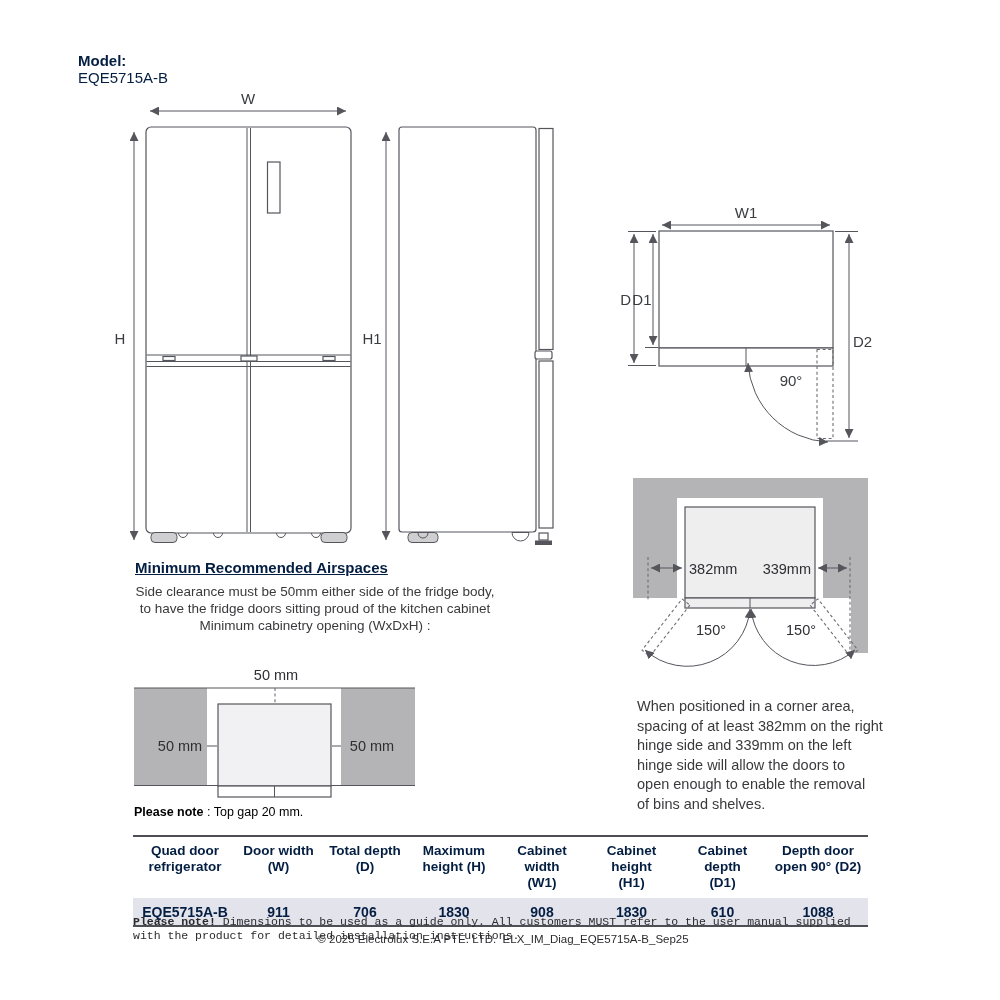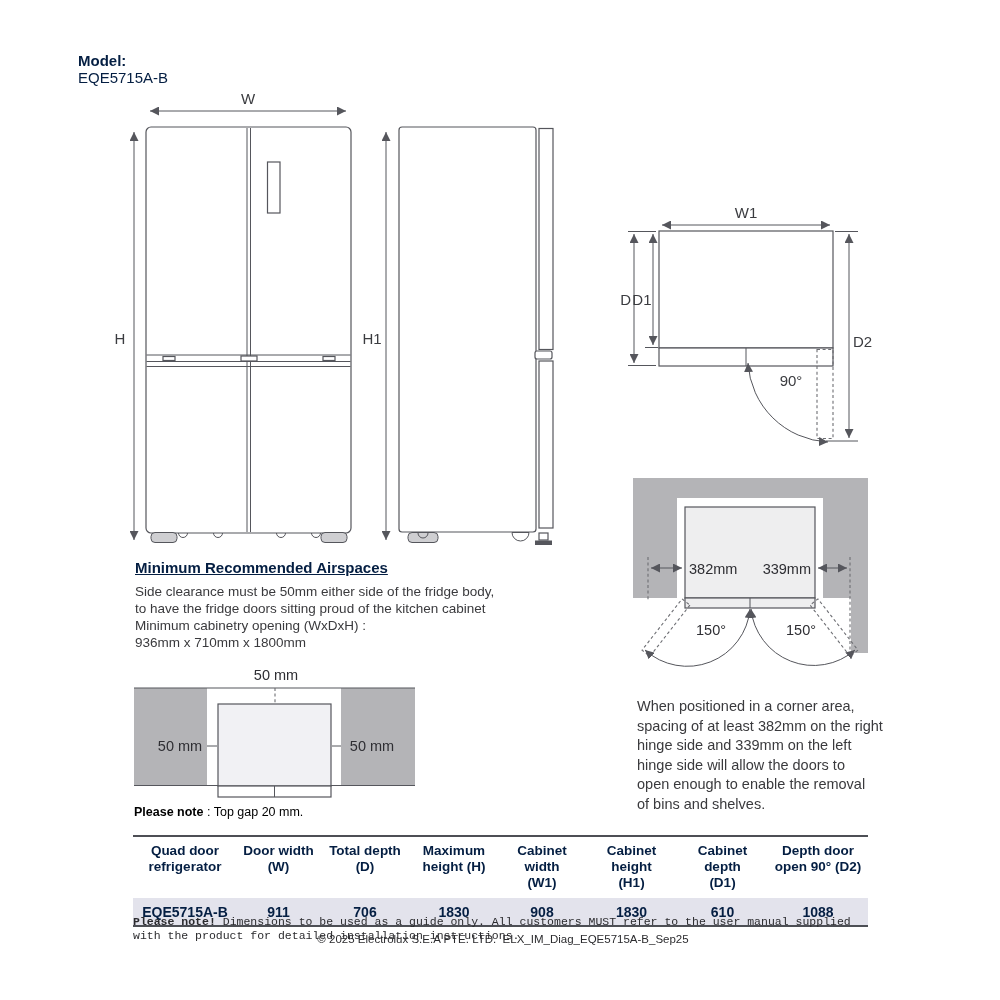--- a/index.html
+++ b/index.html
@@ -24,21 +24,21 @@
   .dtext { fill:#3b3c40; font-size:15px; font-family:"Liberation Sans",sans-serif; }
   .dtext-sm { fill:#2e2e33; font-size:14.5px; font-family:"Liberation Sans",sans-serif; }
   .grayfill { fill:#b4b4b7; }
   .litefill { fill:#eeeeef; stroke:#55565c; stroke-width:1.2; }
   .whitefill { fill:#ffffff; stroke:#55565c; stroke-width:1.2; }
   .padfill { fill:#cfcfd2; stroke:#55565c; stroke-width:1; }
 
   
   #airspace-block { left:135px; top:559px; width:360px; }
   #airspace-block h3 { margin:0 0 7px 0; font-size:15px;text-decoration:underline; }
-  #airspace-block p { margin:0; font-size:13.5px; line-height:17px; }
+  #airspace-block p { margin:0; font-size:13.5px; line-height:17px;text-align:center; }
   #cabinetry { margin-top:11px; }
   #airspace-note { left:134px; top:805px; font-size:12.5px; color:#000000; }
   #corner-note { left:637px; top:697px; width:252px; font-size:14.5px; line-height:19.5px; }
 
   
   #spec-table-wrap { left:133px; top:835px; width:735px; }
   table.spec { border-collapse:collapse; table-layout:fixed; width:735px; }
   table.spec thead tr { border-top:2px solid #4d4f55; }
   table.spec th { font-weight:bold; font-size:13.5px; line-height:16px; color:#041e42;
                   text-align:center; vertical-align:top; padding:6px 1px 7px 1px; }
@@ -177,21 +177,20 @@
     <text class="dtext-sm" x="180" y="751" text-anchor="middle">50 mm</text>
     <text class="dtext-sm" x="372" y="751" text-anchor="middle">50 mm</text>
   </g>
 </svg>
 
 <div class="abs" id="airspace-block">
   <h3 class="navy">Minimum Recommended Airspaces</h3>
   <p class="pre">Side clearance must be 50mm either side of the fridge body,
 to have the fridge doors sitting proud of the kitchen cabinet</p>
   <p id="cabinetry">Minimum cabinetry opening (WxDxH) :</p>
-  <p>936mm x 710mm x 1800mm</p>
 </div>
 
 <div class="abs" id="airspace-note">
   <span class="b">Please note</span><span> : Top gap 20 mm.</span>
 </div>
 
 <div class="abs pre" id="corner-note">When positioned in a corner area,
 spacing of at least 382mm on the right
 hinge side and 339mm on the left
 hinge side will allow the doors to

